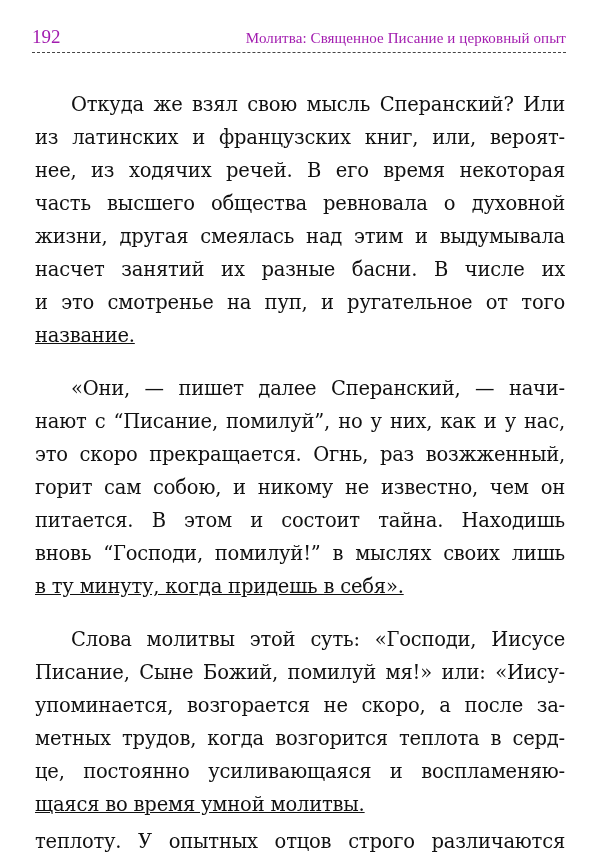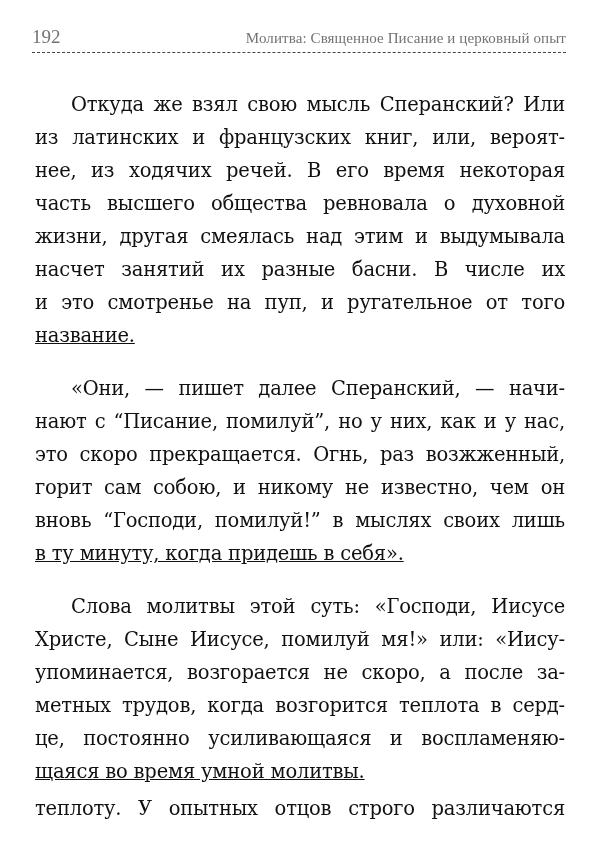--- a/index.html
+++ b/index.html
@@ -24,21 +24,21 @@
   .running-head {
     position: absolute;
     left: 32px;
     top: 26px;
     width: 534px;
     height: 24px;
     display: flex;
     justify-content: space-between;
     align-items: baseline;
     font-family: "Liberation Serif", "DejaVu Serif", serif;
-    color: #737373;
+    color: #a21caf;
   }
   .page-number {
     font-size: 19px;
   }
   .running-title {
     font-size: 15px;
     letter-spacing: 0.1px;
   }
   .rule {
     position: absolute;
@@ -98,27 +98,28 @@
       <div class="line">насчет занятий их разные басни. В числе их</div>
       <div class="line">и это смотренье на пуп, и ругательное от того</div>
       <div class="line last">название.</div>
     </div>
 
     <div>
       <div class="line indent">«Они, — пишет далее Сперанский, — начи-</div>
       <div class="line">нают с “Писание, помилуй”, но у них, как и у нас,</div>
       <div class="line">это скоро прекращается. Огнь, раз возжженный,</div>
       <div class="line">горит сам собою, и никому не известно, чем он</div>
+      <div class="line">питается. В этом и состоит тайна. Находишь</div>
       <div class="line">вновь “Господи, помилуй!” в мыслях своих лишь</div>
       <div class="line last">в ту минуту, когда придешь в себя».</div>
     </div>
 
     <div>
       <div class="line indent">Слова молитвы этой суть: «Господи, Иисусе</div>
-      <div class="line">Христе, Сыне Иисусе, помилуй мя!» или: «Иису-</div>
+      <div class="line">Писание, Сыне Божий, помилуй мя!» или: «Иису-</div>
       <div class="line">упоминается, возгорается не скоро, а после за-</div>
       <div class="line">метных трудов, когда возгорится теплота в серд-</div>
       <div class="line">це, постоянно усиливающаяся и воспламеняю-</div>
       <div class="line last">щаяся во время умной молитвы.</div>
     </div>
 
     <div class="para-gap"></div>
 
     <div>
       <div class="line">теплоту. У опытных отцов строго различаются</div>

